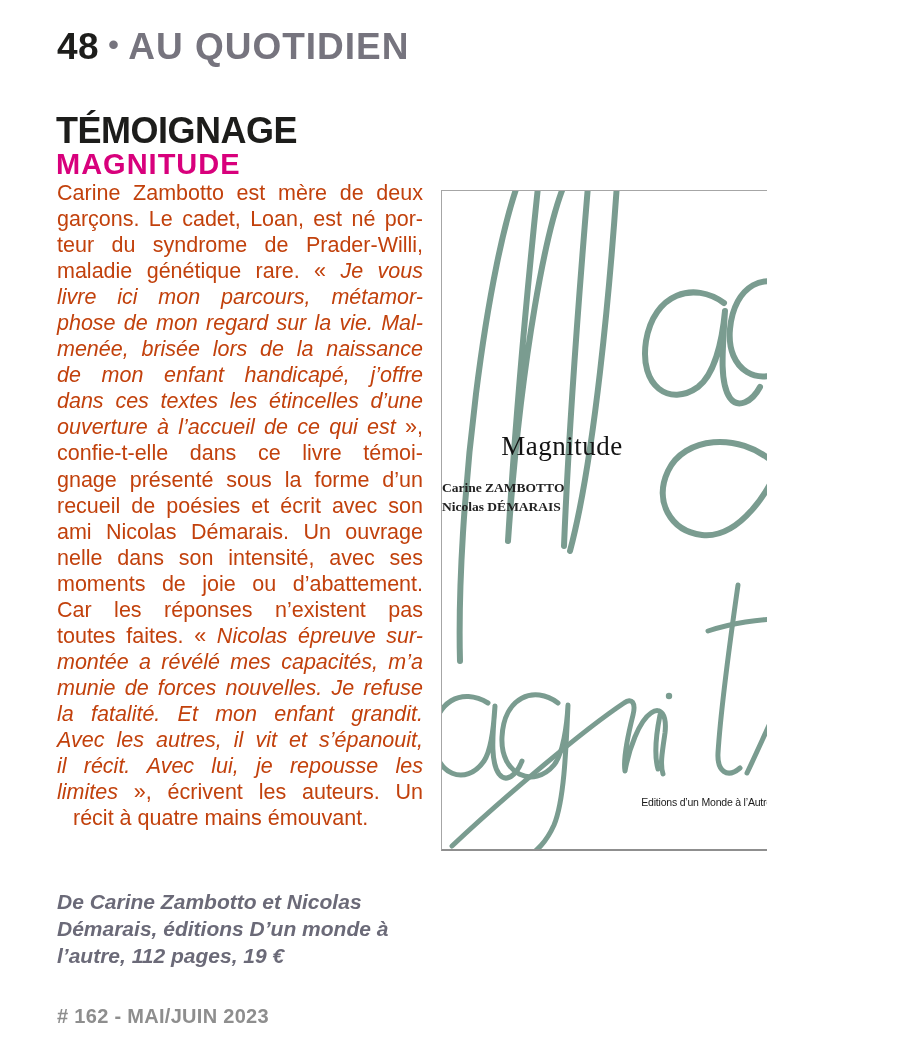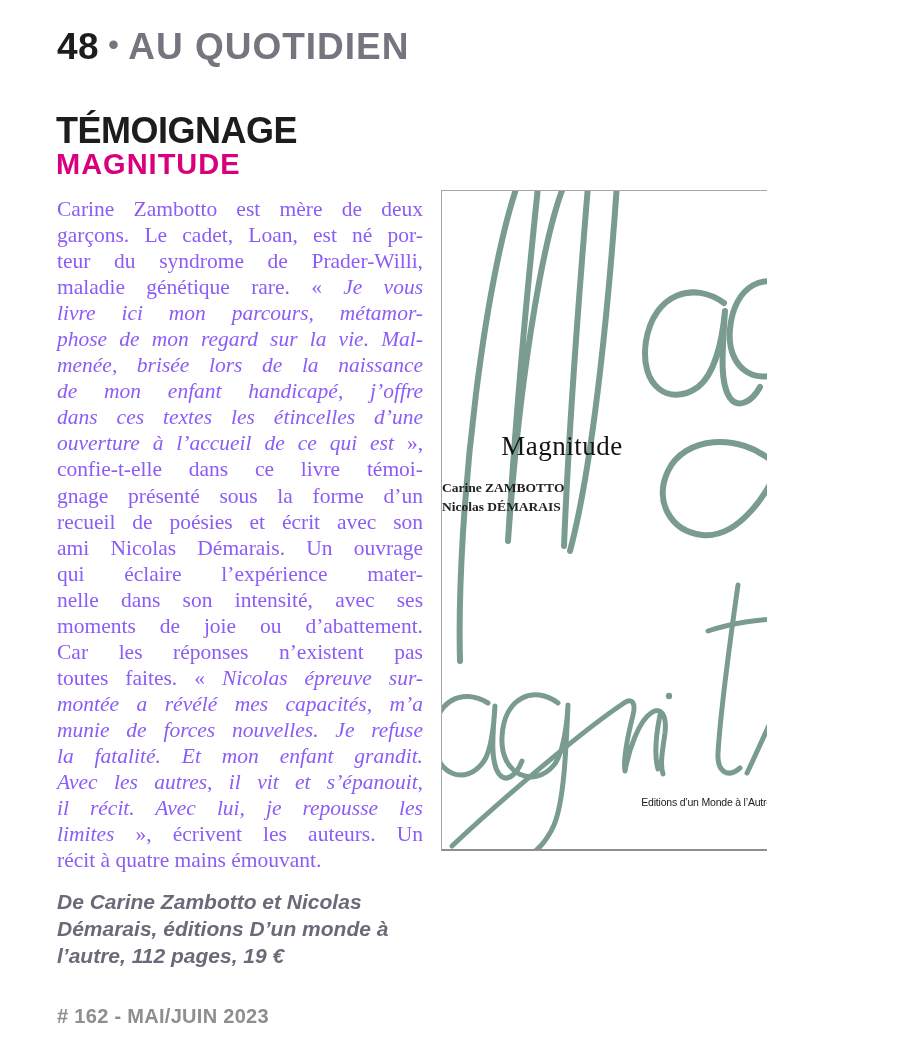--- a/index.html
+++ b/index.html
@@ -12,23 +12,23 @@
   .header .bullet{color:#76747e;margin:0 9px;font-size:30px;vertical-align:4px;}
   .header .section{color:#76747e;letter-spacing:1px;}
 
   
   .kicker{position:absolute;left:56px;top:110px;font-size:36px;font-weight:bold;
           letter-spacing:-.5px;color:#1d1d1b;}
   .subkicker{position:absolute;left:56px;top:148px;font-size:29px;font-weight:bold;
           letter-spacing:1px;color:#d8007c;}
 
   
-  .body-col{position:absolute;left:57px;top:196px;width:366px;font-size:21.5px;color:#8b5cf6;font-family:Liberation Serif, serif;}
+  .body-col{position:absolute;left:57px;top:180px;width:366px;font-size:21.5px;color:#c2410c;}
   .bline{line-height:26.05px;text-align:justify;text-align-last:justify;}
-  .bline-last{text-align-last:left;}
+  .bline-last{text-align-last:left;margin-left:16px;}
   .bline .it{font-style:italic;}
 
   
   .credit{position:absolute;left:57px;top:888px;font-size:21px;font-weight:bold;
           font-style:italic;color:#6b6a78;line-height:27px;}
 
   
   .footer{position:absolute;left:57px;top:1005px;font-size:20px;font-weight:bold;
           color:#8e8e8e;letter-spacing:.3px;}
 
@@ -65,21 +65,20 @@
       <div class="bline"><span class="it">livre ici mon parcours, métamor-</span></div>
       <div class="bline"><span class="it">phose de mon regard sur la vie. Mal-</span></div>
       <div class="bline"><span class="it">menée, brisée lors de la naissance</span></div>
       <div class="bline"><span class="it">de mon enfant handicapé, j’offre</span></div>
       <div class="bline"><span class="it">dans ces textes les étincelles d’une</span></div>
       <div class="bline"><span class="it">ouverture à l’accueil de ce qui est</span><span> »,</span></div>
       <div class="bline"><span>confie-t-elle dans ce livre témoi-</span></div>
       <div class="bline"><span>gnage présenté sous la forme d’un</span></div>
       <div class="bline"><span>recueil de poésies et écrit avec son</span></div>
       <div class="bline"><span>ami Nicolas Démarais. Un ouvrage</span></div>
-      <div class="bline"><span>qui éclaire l’expérience mater-</span></div>
       <div class="bline"><span>nelle dans son intensité, avec ses</span></div>
       <div class="bline"><span>moments de joie ou d’abattement.</span></div>
       <div class="bline"><span>Car les réponses n’existent pas</span></div>
       <div class="bline"><span>toutes faites. « </span><span class="it">Nicolas épreuve sur-</span></div>
       <div class="bline"><span class="it">montée a révélé mes capacités, m’a</span></div>
       <div class="bline"><span class="it">munie de forces nouvelles. Je refuse</span></div>
       <div class="bline"><span class="it">la fatalité. Et mon enfant grandit.</span></div>
       <div class="bline"><span class="it">Avec les autres, il vit et s’épanouit,</span></div>
       <div class="bline"><span class="it">il récit. Avec lui, je repousse les</span></div>
       <div class="bline"><span class="it">limites</span><span> », écrivent les auteurs. Un</span></div>

